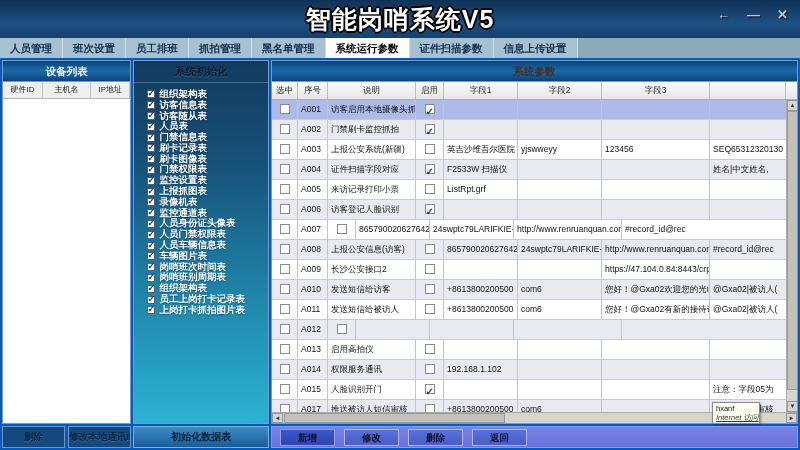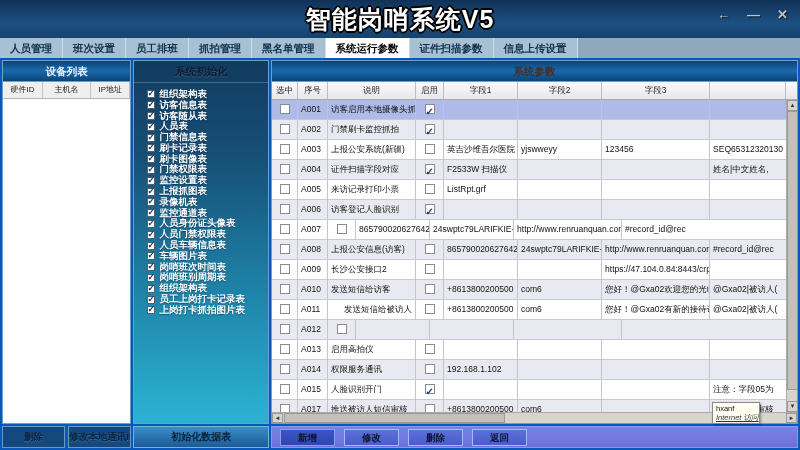--- a/index.html
+++ b/index.html
@@ -343,21 +343,21 @@
                 <div class="pc" style="width: 88px;">发送短信给访客</div>
                 <div class="pc center" style="width: 28px;"><span class="tcb"></span></div>
                 <div class="pc" style="width: 74px;">+8613800200500</div>
                 <div class="pc" style="width: 84px;">com6</div>
                 <div class="pc" style="width: 108px;">您好！@Gxa02欢迎您的光临，请到时(...</div>
                 <div class="pc" style="flex: 1 1 0%; border-right: none; margin-right: 11px;">@Gxa02|被访人(</div>
               </div>
               <div class="prow">
                 <div class="pc center" style="width: 26px;"><span class="tcb"></span></div>
                 <div class="pc" style="width: 30px;">A011</div>
-                <div class="pc" style="width: 88px; text-align: right;">发送短信给被访人</div>
+                <div class="pc" style="width: 88px;">发送短信给被访人</div>
                 <div class="pc center" style="width: 28px;"><span class="tcb"></span></div>
                 <div class="pc" style="width: 74px;">+8613800200500</div>
                 <div class="pc" style="width: 84px;">com6</div>
                 <div class="pc" style="width: 108px;">您好！@Gxa02有新的接待请求，访客...</div>
                 <div class="pc" style="flex: 1 1 0%; border-right: none; margin-right: 11px;">@Gxa02|被访人(</div>
               </div>
               <div class="prow even">
                 <div class="pc center" style="width: 26px;"><span class="tcb"></span></div>
                 <div class="pc" style="width: 30px;">A012</div>
                 <div class="pc center" style="width: 28px;"><span class="tcb"></span></div>

